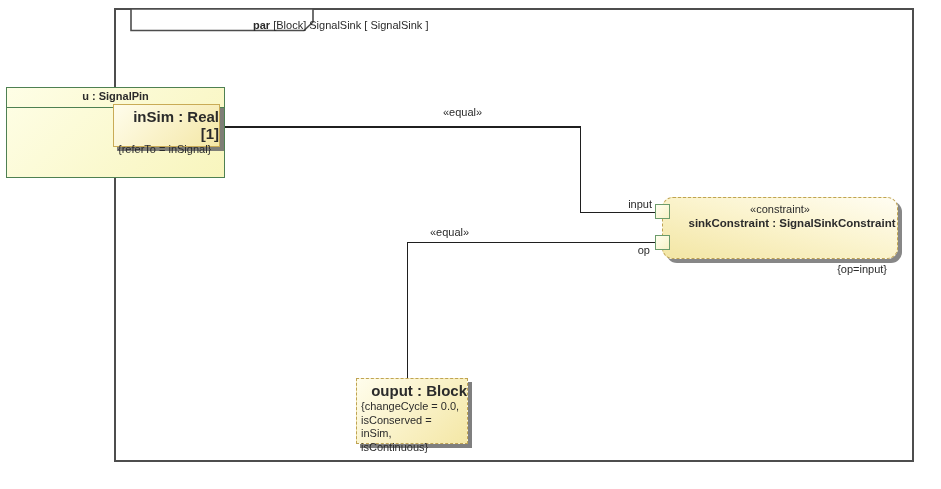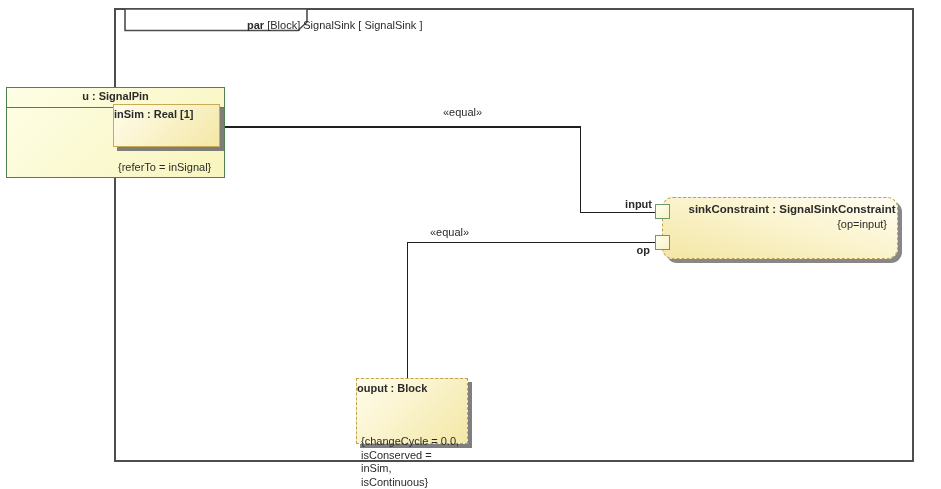--- a/index.html
+++ b/index.html
@@ -2,21 +2,21 @@
 <html><head>
 <meta charset="utf-8">
 <style>
   html,body{margin:0;padding:0;background:#ffffff;}
   #stage{
     position:relative;width:941px;height:489px;background:#ffffff;overflow:hidden;
     font-family:"Liberation Sans","DejaVu Sans",sans-serif;font-size:11px;color:#2b2b2b;
   }
   
   .frame{position:absolute;left:114px;top:8px;width:800px;height:454px;border:2px solid #4d4d4d;box-sizing:border-box;}
-  .frame-tab{position:absolute;left:124px;top:8px;width:190px;height:24px;}
+  .frame-tab{position:absolute;left:130px;top:8px;width:190px;height:24px;}
   .frame-tab-text{position:absolute;left:123px;top:11px;white-space:nowrap;}
   .frame-tab-text b{font-weight:bold;}
   
   .seg{position:absolute;background:#1f1f1f;}
   
   .signalpin{
     position:absolute;left:6px;top:81px;width:219px;height:91px;box-sizing:border-box;
     border:1px solid #4e8052;background:linear-gradient(135deg,#fefee6 0%,#f8f5bd 100%);margin-top:6px;
   }
   .signalpin-header{
@@ -24,44 +24,44 @@
     font-weight:bold;padding-top:2px;box-sizing:content-box;
   }
   
   .valuebox{
     position:absolute;box-sizing:border-box;
     background:linear-gradient(135deg,#fffdec 0%,#f4e7a6 100%);
     box-shadow:4px 4px 0 rgba(105,105,105,0.85);
   }
   .insim{left:113px;top:104px;width:107px;height:43px;border:1px solid #c9ab56;}
   .ouputbox{left:356px;top:378px;width:112px;height:66px;border:1.5px dashed #bfa353;}
-  .valuebox .vtitle{font-weight:bold;text-align:left;padding-top:3px;font-size:11px;}
-  .valuebox .vbody{padding:1px 3px 0 4px;white-space:pre-line;line-height:13.5px;margin-top:40px;}
+  .valuebox .vtitle{font-weight:bold;text-align:right;padding-top:3px;font-size:15px;}
+  .valuebox .vbody{padding:1px 3px 0 4px;white-space:pre-line;line-height:13.5px;}
   
   .constraintbox{
     position:absolute;left:662px;top:197px;width:236px;height:62px;box-sizing:border-box;
     border:1.5px dashed #bfa353;border-radius:11px;
     background:linear-gradient(to top right,#f3e6a4 0%,#fbf4cf 55%,#fffdf2 100%);
     box-shadow:4px 4px 0 rgba(105,105,105,0.8);
     text-align:center;padding-top:4px;
   }
   .constraintbox .stereotype{line-height:14px;}
   .constraintbox .ctitle{font-weight:bold;font-size:11.5px;line-height:15px;margin-left:24px;}
-  .constraintbox .cparam{text-align:right;padding-right:10px;line-height:15px;}
+  .constraintbox .cparam{text-align:right;padding-right:10px;line-height:15px;margin-top:31px;}
   
   .port{
     position:absolute;width:13px;height:13px;box-sizing:content-box;
     border:1.5px solid #6b9b6b;background:linear-gradient(135deg,#ffffee 0%,#f7f1c6 100%);
     z-index:5;
   }
   .port-input{left:655px;top:204px;}
   .port-op{left:655px;top:235px;}
   
   .lbl{position:absolute;white-space:nowrap;}
-  .lbl-right{text-align:right;font-weight:bold;}
+  .lbl-right{text-align:right;}
   .lbl-center{text-align:left;}
 </style>
 </head>
 <body>
 
 <div id="stage">
 
   <div class="frame"></div>
 
   <div class="frame-tab">
@@ -84,20 +84,21 @@
   <div class="signalpin">
     <div class="signalpin-header">u : SignalPin</div>
   </div>
 
   <div class="valuebox insim">
     <div class="vtitle">inSim : Real [1]</div>
     <div class="vbody">{referTo = inSignal}</div>
   </div>
 
   <div class="constraintbox">
+    <div class="stereotype">«constraint»</div>
     <div class="ctitle">sinkConstraint : SignalSinkConstraint</div>
     <div class="cparam">{op=input}</div>
   </div>
 
   <div class="port port-input"></div>
   <div class="port port-op"></div>
   <div class="lbl lbl-right" style="left:600px;top:198px;width:52px;">input</div>
   <div class="lbl lbl-right" style="left:600px;top:244px;width:50px;">op</div>
 
   <div class="valuebox ouputbox">

